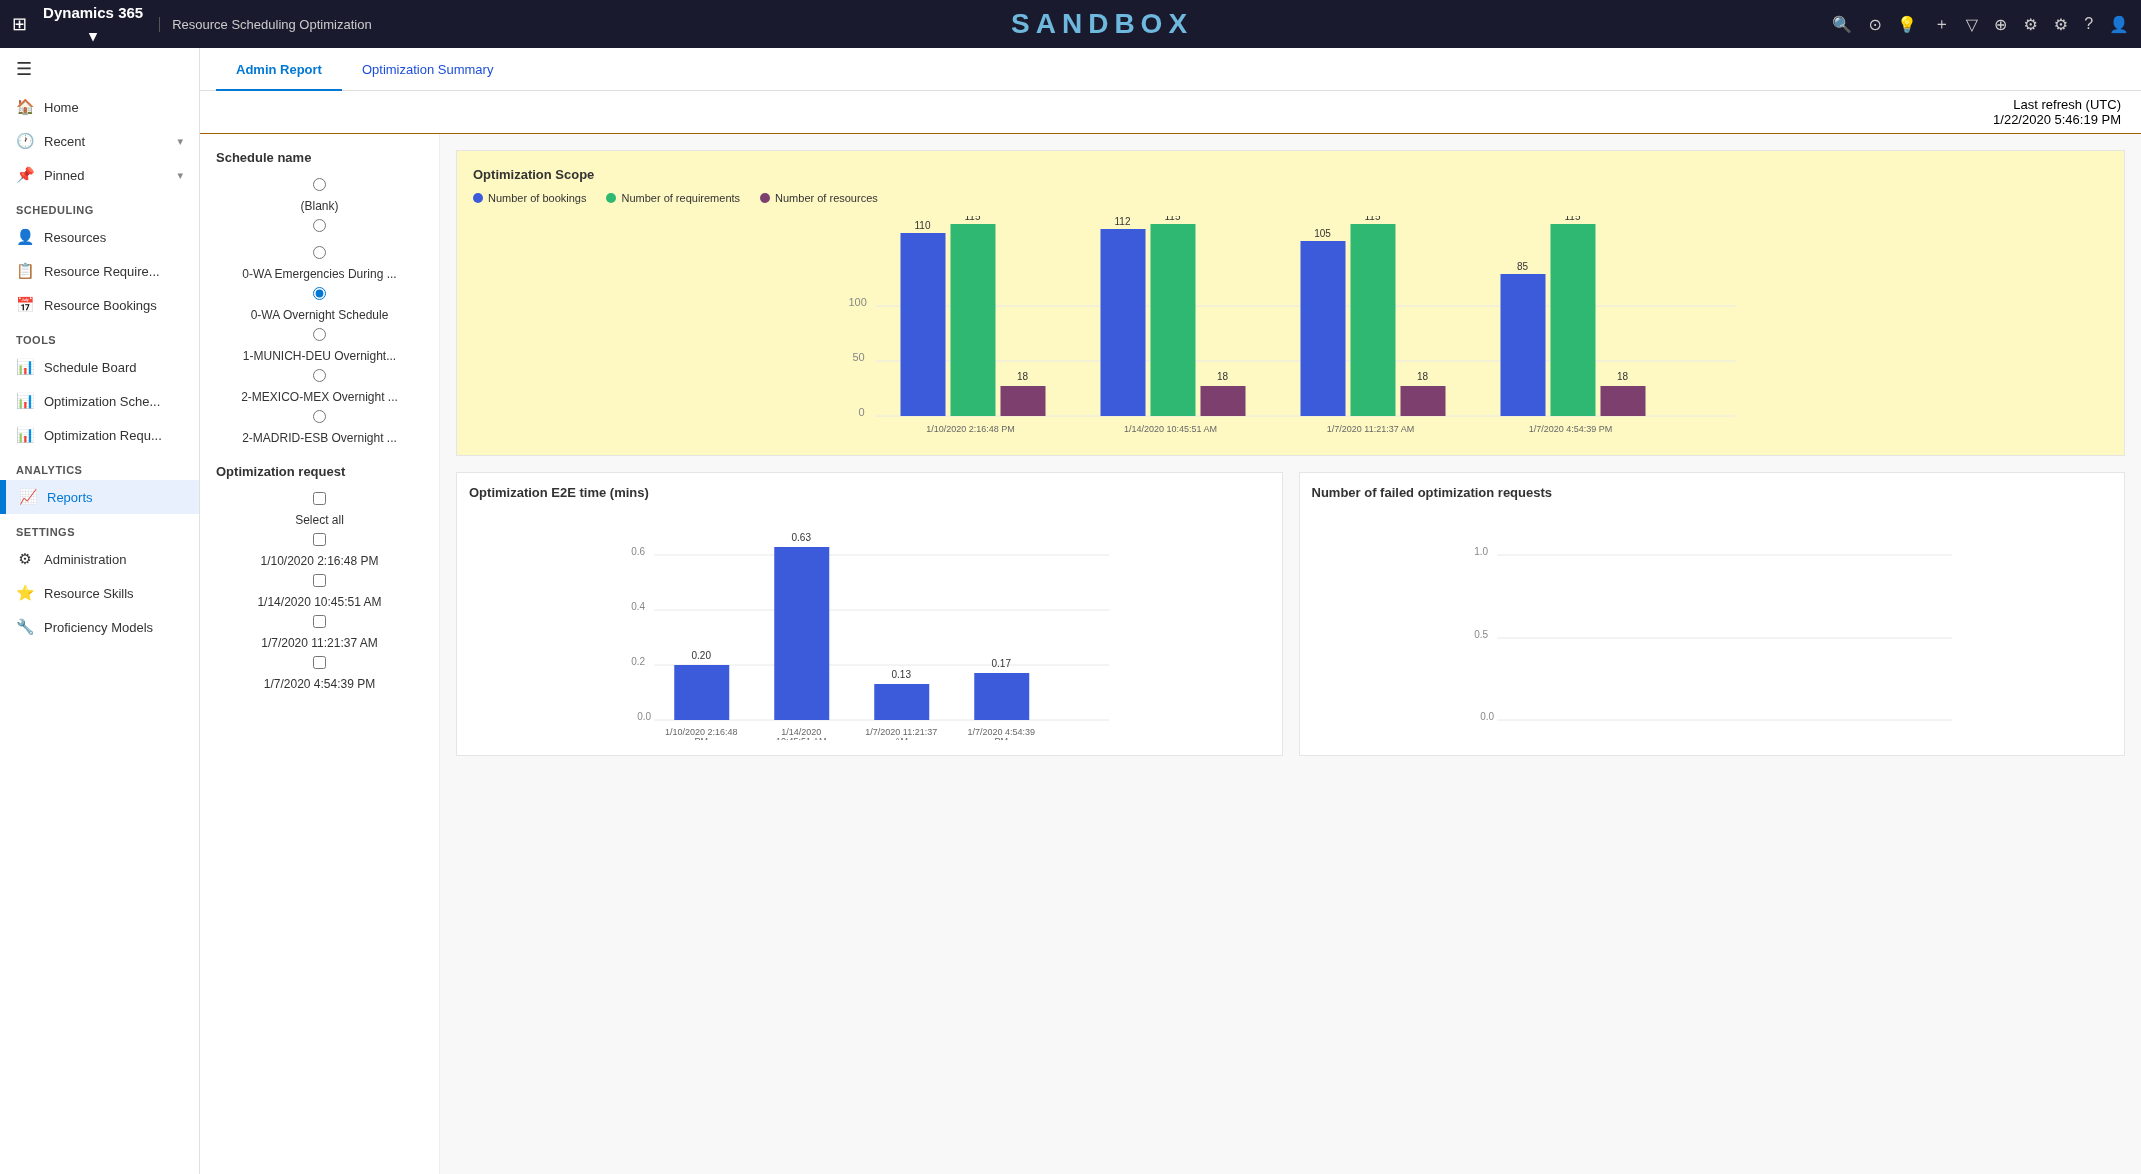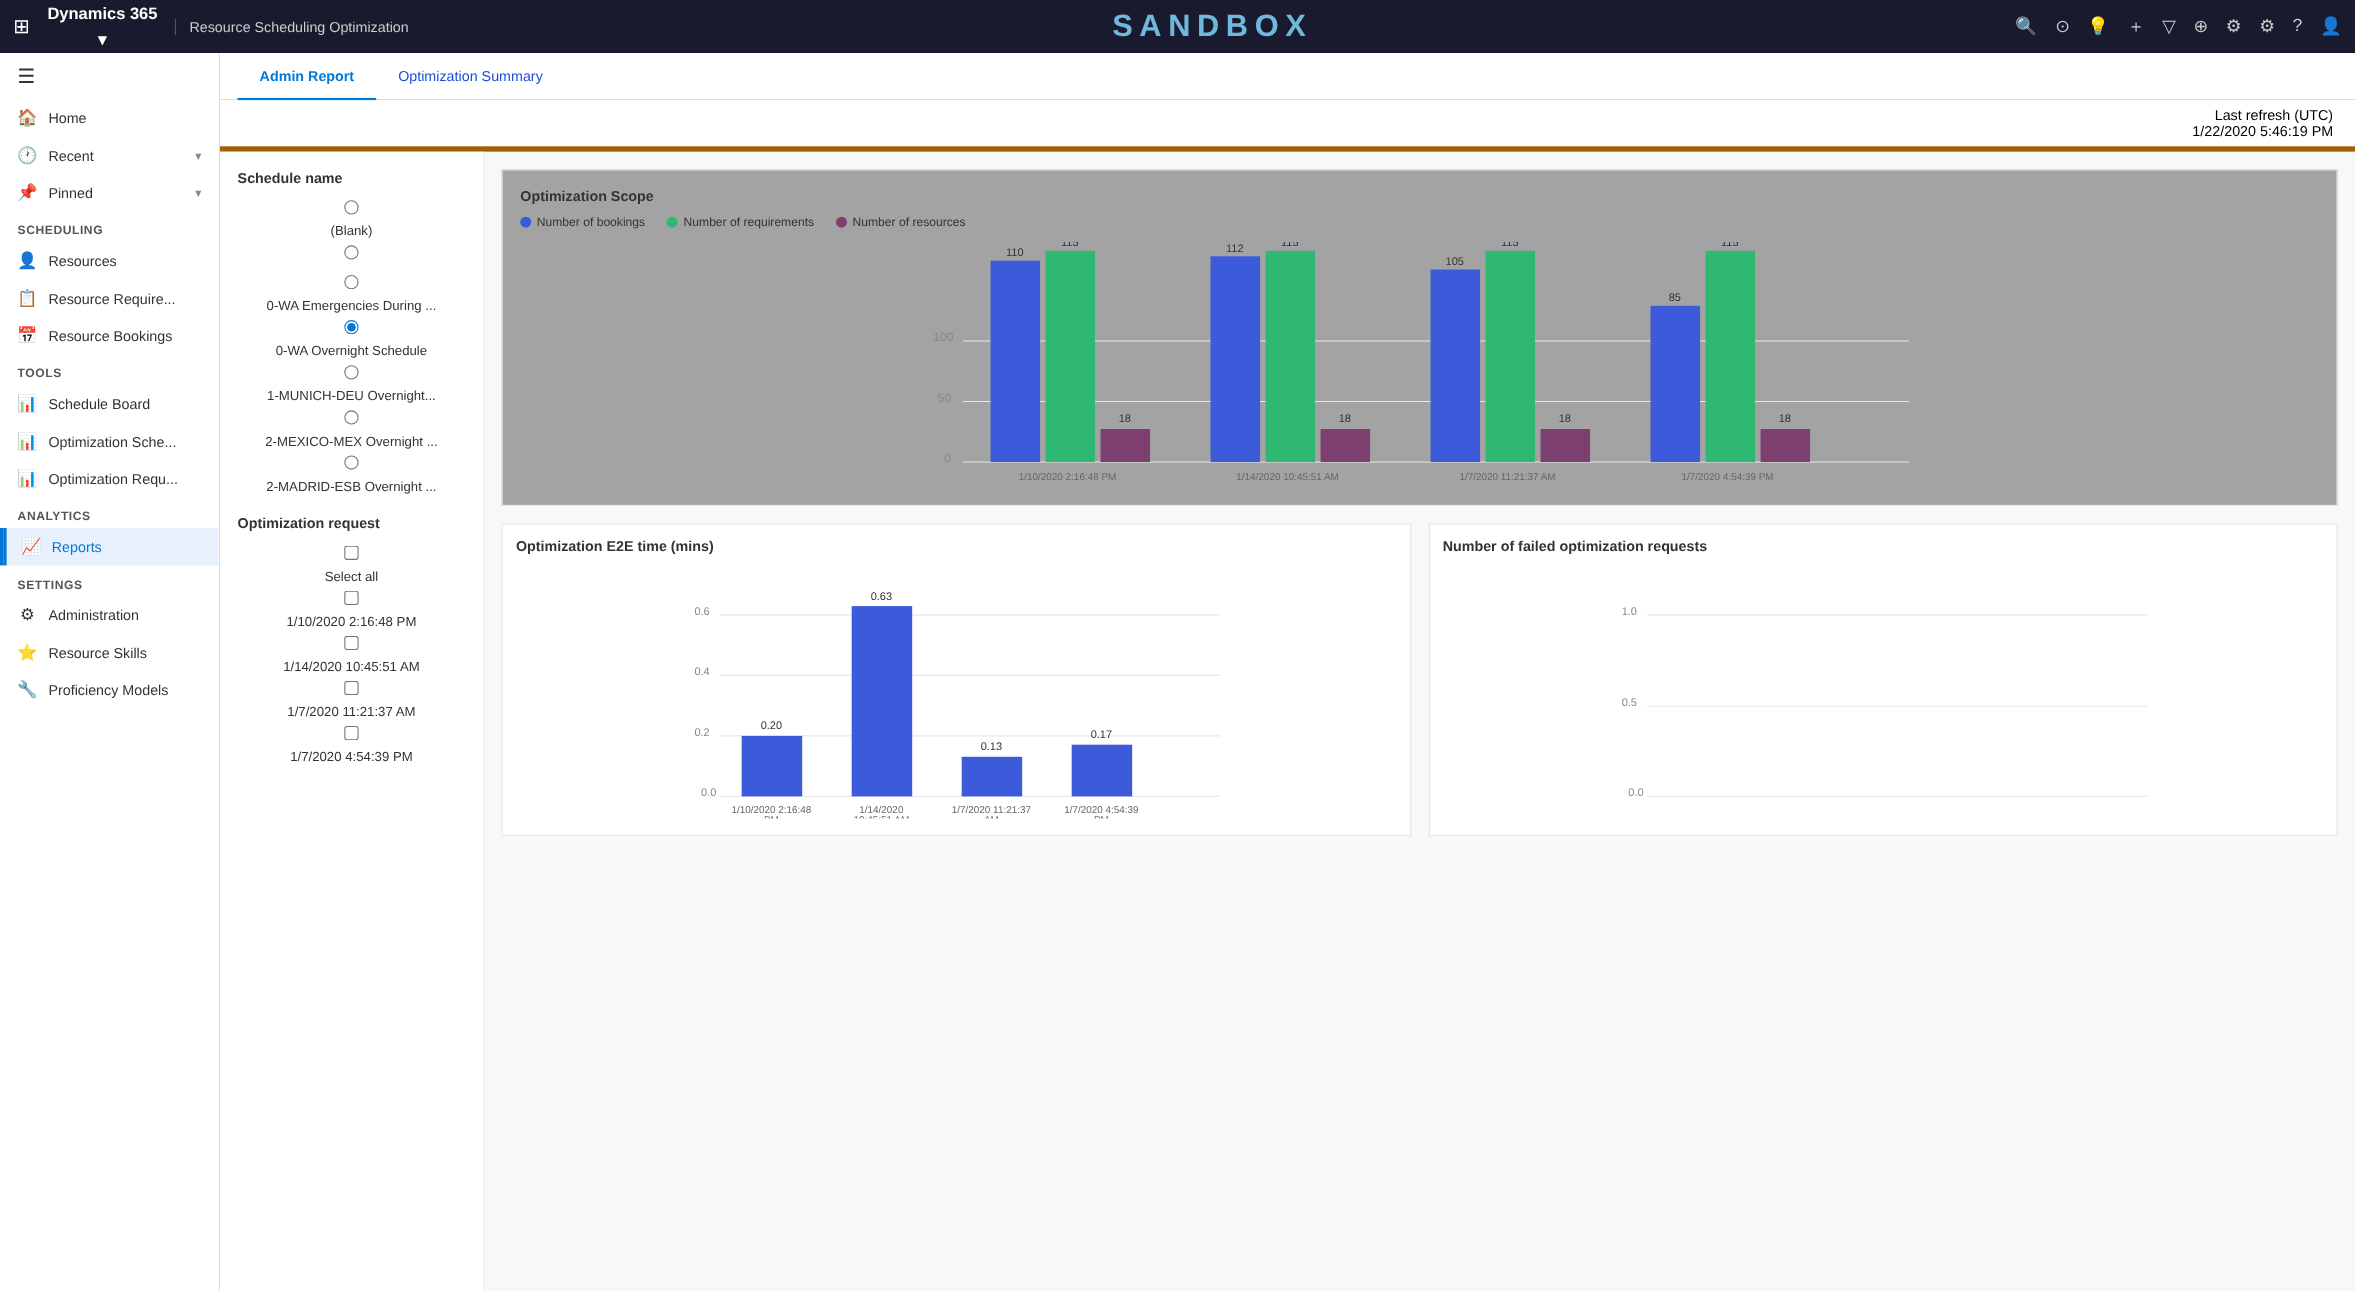--- a/index.html
+++ b/index.html
@@ -52,21 +52,21 @@
     .filter-section-title { font-size: 13px; font-weight: 600; color: #333; margin-bottom: 10px; }
     .filter-item { display: flex; align-items: center; gap: 8px; padding: 3px 0; font-size: 12px; color: #333; cursor: pointer; flex-direction: column; }
     .filter-item input[type="radio"] { accent-color: #0078d4; }
     .filter-item input[type="checkbox"] { accent-color: #0078d4; }
     .filter-divider { height: 16px; }
 
     
     .charts-area { flex: 1; padding: 16px; overflow-y: auto; }
 
     
-    .scope-section { background: #a3a3a3; border: 1px solid #e5e5e5; padding: 16px; margin-bottom: 16px; }
+    .scope-section { background: #fef9c3; border: 1px solid #e5e5e5; padding: 16px; margin-bottom: 16px; }
     .chart-title { font-size: 13px; font-weight: 600; color: #333; margin-bottom: 10px; }
     .legend { display: flex; gap: 20px; margin-bottom: 12px; align-items: center; }
     .legend-item { display: flex; align-items: center; gap: 5px; font-size: 11px; color: #333; }
     .legend-dot { width: 10px; height: 10px; border-radius: 50%; display: inline-block; }
 
     
     .bottom-charts { display: flex; gap: 16px; }
     .bottom-chart-card { background: #fff; border: 1px solid #e5e5e5; padding: 12px; flex: 1; }
   </style>
 </head>
@@ -162,21 +162,21 @@
   </div>
 </aside>
 
 <main class="main">
 
   <div class="tabs">
     <div class="tab active">Admin Report</div>
     <div class="tab">Optimization Summary</div>
   </div>
 
-  <div style="background:#fff; padding: 6px 20px; text-align:right; border-bottom:5px solid #a16207;">
+  <div style="background:#fff; padding: 6px 20px; text-align:right; border-bottom:1px solid #a16207;">
     <span class="label">Last refresh (UTC)</span><br>
     <span class="value">1/22/2020 5:46:19 PM</span>
   </div>
 
   <div class="report-content">
 
     <div class="filter-panel">
       <div class="filter-section-title">Schedule name</div>
       <div class="filter-item">
         <input type="radio" name="schedule" style="">

